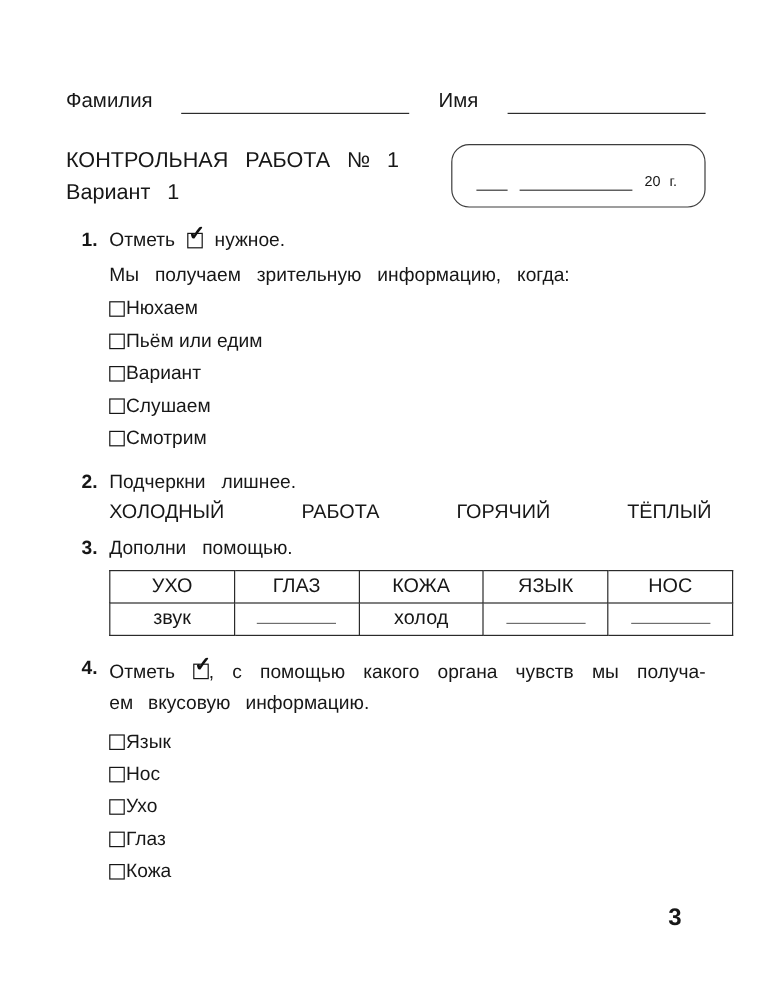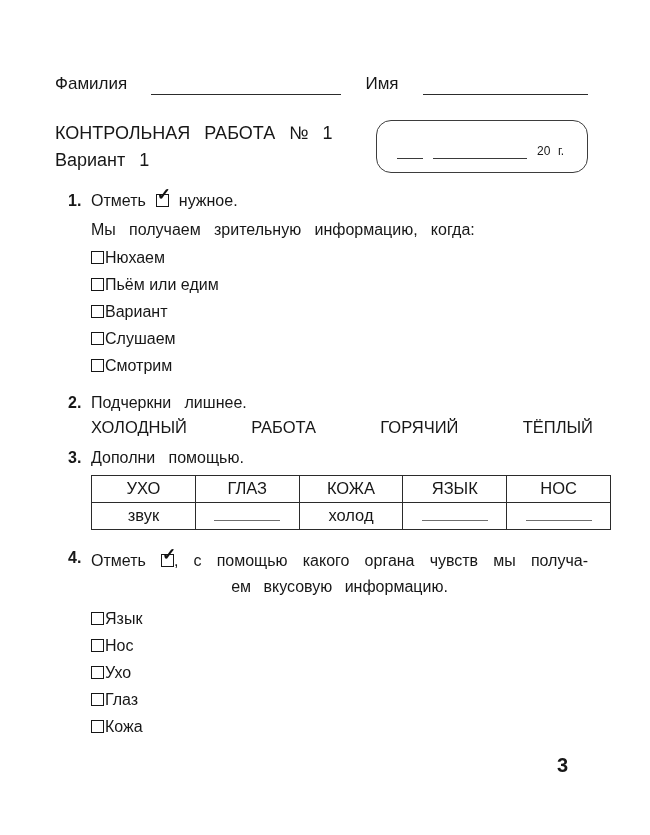--- a/index.html
+++ b/index.html
@@ -65,21 +65,21 @@
   .fill-table { border-collapse: collapse; width: 520px; margin-top: 8px; table-layout: fixed; }
   .fill-table th, .fill-table td {
     border: 1.6px solid #2b2b2b; height: 27px; text-align: center;
     font-weight: normal; font-size: 16.5px; vertical-align: middle; padding: 0;
   }
   .blank-cell-line { display: inline-block; width: 66px; height: 12px; border-bottom: 1.4px solid #6e6e6e; }
 
   
   .jline { display: block; text-align: justify; text-align-last: justify; line-height: 26px; width: 100%; }
   .jline .cbx-inline { display: inline-block; vertical-align: -1px; }
-  .line2 { line-height: 26px; word-spacing: 0.5em; text-align: center; }
+  .line2 { line-height: 26px; word-spacing: 0.5em; }
 
   
   .pageno { margin-top: 8px; text-align: right; padding-right: 20px; font-weight: bold; font-size: 20px; }
 </style>
 </head>
 <body>
 
 <div class="name-row">
   <span class="lbl">Фамилия</span>
   <span class="fill-line surname-line"></span>

